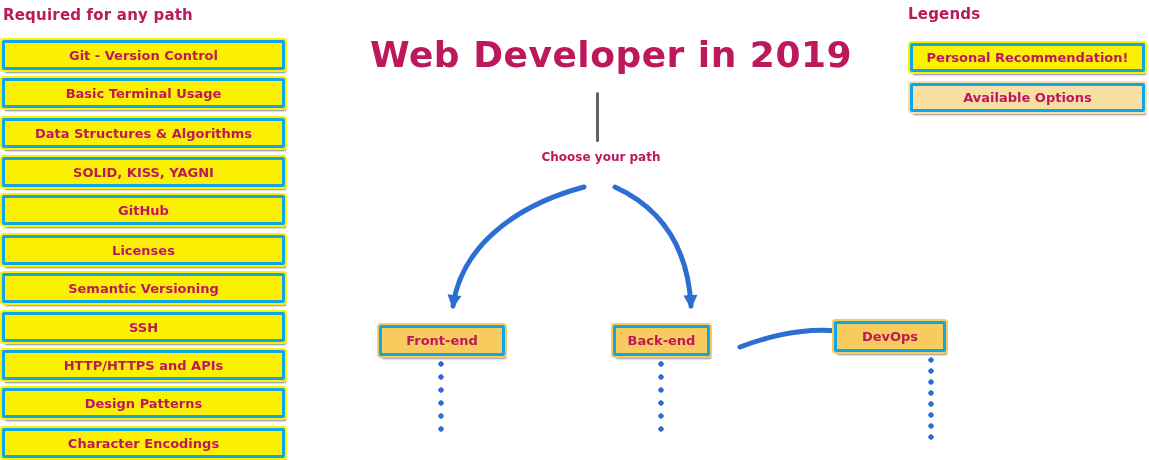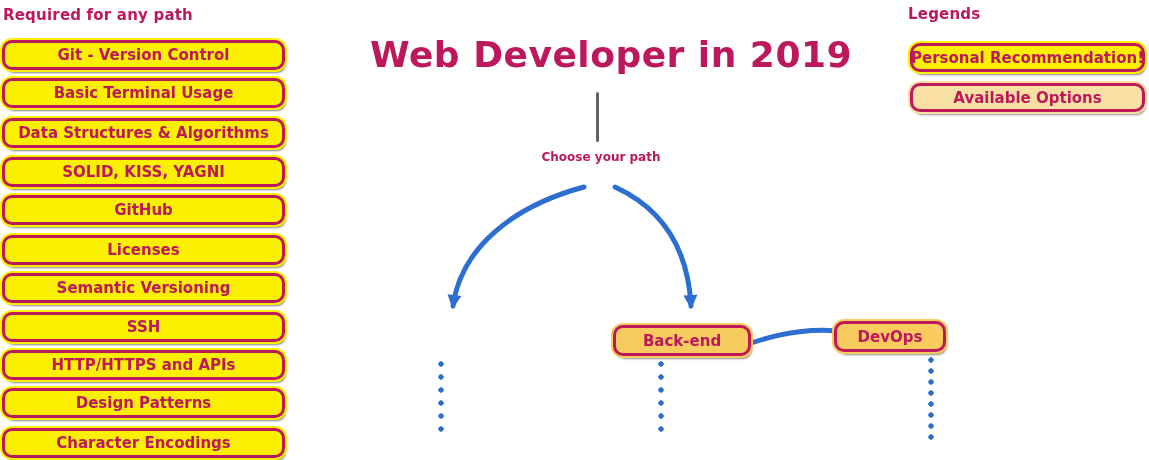--- a/index.html
+++ b/index.html
@@ -17,26 +17,26 @@
 
   .col-heading {
     font-size: 15px;
     letter-spacing: 0.2px;
     white-space: nowrap;
   }
 
   
   .node {
     box-sizing: border-box;
-    border: 3px solid #be185d;
-    border-radius: 10px;
+    border: 3px solid #0ea5e9;
+    border-radius: 2px;
     display: flex;
     align-items: center;
     justify-content: center;
-    font-size: 15px;
+    font-size: 13px;
     white-space: nowrap;
     text-align: center;
   }
   .yellow {
     background: #FBF000;
     box-shadow: 0 0 0 2px #FBF000, 2px 4px 2px -1px rgba(40,40,40,0.55);
   }
   .gold {
     background: #F8CB5F;
     box-shadow: 0 0 0 2px #F8CB5F, 2px 4px 2px -1px rgba(40,40,40,0.5);
@@ -107,21 +107,22 @@
     <defs>
       <marker id="ah" markerWidth="18" markerHeight="18" refX="12" refY="8" orient="auto" markerUnits="userSpaceOnUse">
         <path d="M1,1 L15,8 L1,15 z" fill="#2D6ED2"></path>
       </marker>
     </defs>
     <path d="M 584 187 C 513 206, 461 248, 453 306" fill="none" stroke="#2D6ED2" stroke-width="5" stroke-linecap="round" marker-end="url(#ah)"></path>
     <path d="M 615 187 C 663 209, 688 248, 691 306" fill="none" stroke="#2D6ED2" stroke-width="5" stroke-linecap="round" marker-end="url(#ah)"></path>
     <path d="M 740 347 C 782 331, 818 327, 856 333" fill="none" stroke="#2D6ED2" stroke-width="5" stroke-linecap="round" marker-end="url(#ah)"></path>
   </svg>
 
-  <div class="abs node gold" style="left:613px; top:325px; width:138px; height:31px;">Back-end</div>
+  <div class="abs node gold" style="left:379px; top:325px; width:126px; height:31px;">Front-end</div>
+  <div class="abs node gold" style="left:613px; top:325px; width:97px; height:31px;">Back-end</div>
   <div class="abs node gold" style="left:834px; top:321px; width:112px; height:31px;">DevOps</div>
 
   <div class="abs dotline dot13" style="left:438px; top:361px; height:75px;"></div>
   <div class="abs dotline dot13" style="left:658px; top:361px; height:75px;"></div>
   <div class="abs dotline dot11" style="left:928px; top:357px; height:86px;"></div>
 
   <div class="abs col-heading" style="left:908px; top:5px;">Legends</div>
   <div class="abs node yellow legend-box" style="top:43px;">Personal Recommendation!</div>
   <div class="abs node tan legend-box" style="top:83px;">Available Options</div>
 

